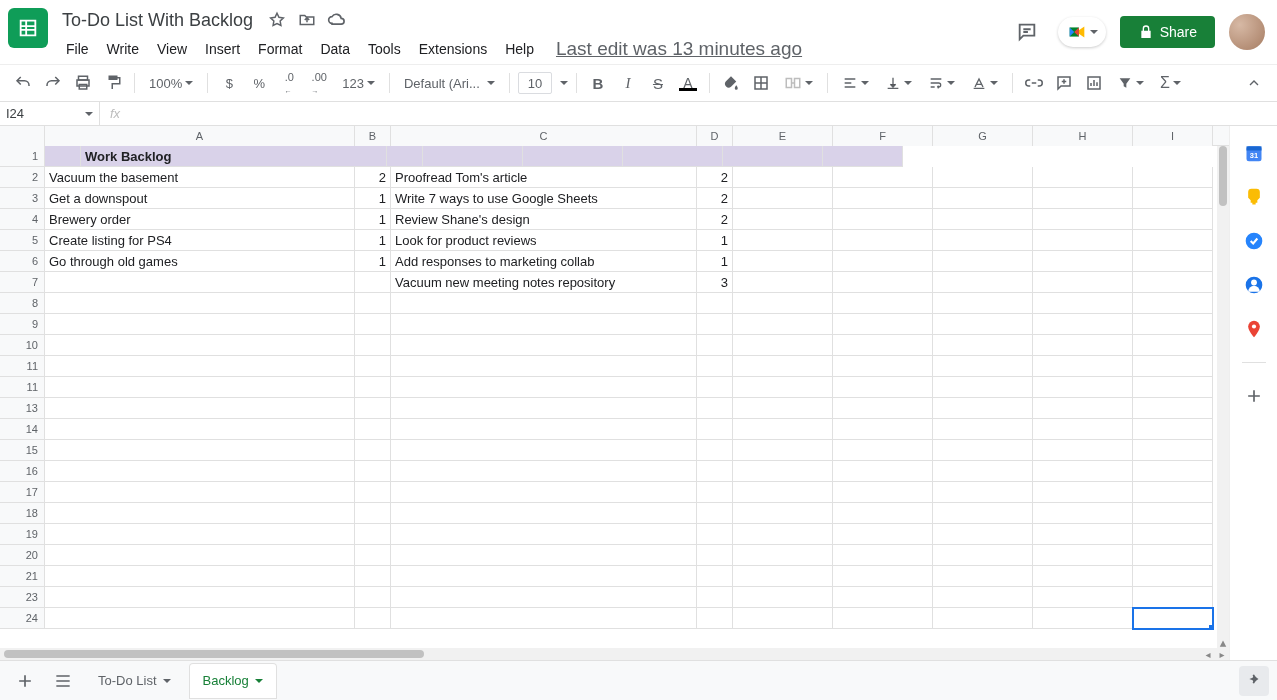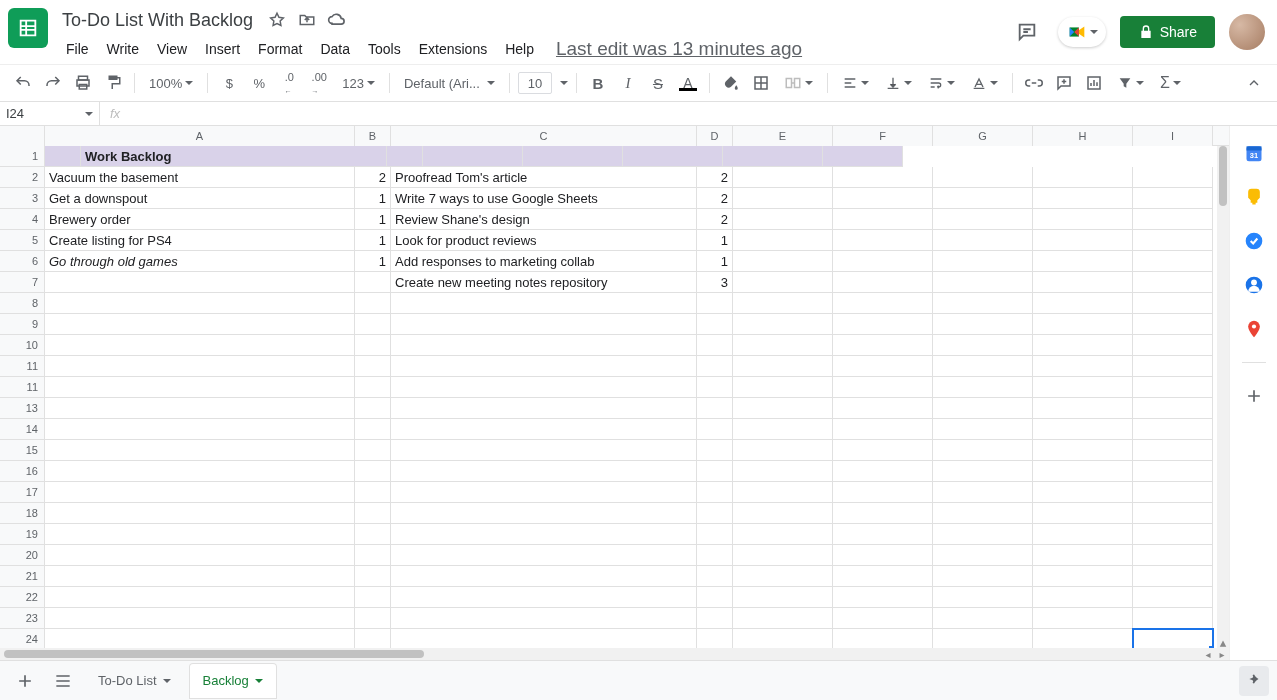--- a/index.html
+++ b/index.html
@@ -514,35 +514,35 @@
           <div class="cell" style="width: 306px;">Look for product reviews</div>
           <div class="cell right" style="width: 36px;">1</div>
           <div class="cell" style="width: 100px;"></div>
           <div class="cell" style="width: 100px;"></div>
           <div class="cell" style="width: 100px;"></div>
           <div class="cell" style="width: 100px;"></div>
           <div class="cell" style="width: 80px;"></div>
         </div>
         <div class="row">
           <div class="row-h">6</div>
-          <div class="cell" style="width: 310px; font-style: italic;">Go through old games</div>
+          <div class="cell" style="width: 310px;">Go through old games</div>
           <div class="cell right" style="width: 36px;">1</div>
           <div class="cell" style="width: 306px;">Add responses to marketing collab</div>
           <div class="cell right" style="width: 36px;">1</div>
           <div class="cell" style="width: 100px;"></div>
           <div class="cell" style="width: 100px;"></div>
           <div class="cell" style="width: 100px;"></div>
           <div class="cell" style="width: 100px;"></div>
           <div class="cell" style="width: 80px;"></div>
         </div>
         <div class="row">
           <div class="row-h">7</div>
           <div class="cell" style="width: 310px;"></div>
           <div class="cell right" style="width: 36px;"></div>
-          <div class="cell" style="width: 306px;">Create new meeting notes repository</div>
+          <div class="cell" style="width: 306px;">Vacuum new meeting notes repository</div>
           <div class="cell right" style="width: 36px;">3</div>
           <div class="cell" style="width: 100px;"></div>
           <div class="cell" style="width: 100px;"></div>
           <div class="cell" style="width: 100px;"></div>
           <div class="cell" style="width: 100px;"></div>
           <div class="cell" style="width: 80px;"></div>
         </div>
         <div class="row">
           <div class="row-h">8</div>
           <div class="cell" style="width: 310px;"></div>
@@ -694,32 +694,20 @@
           <div class="cell" style="width: 306px;"></div>
           <div class="cell" style="width: 36px;"></div>
           <div class="cell" style="width: 100px;"></div>
           <div class="cell" style="width: 100px;"></div>
           <div class="cell" style="width: 100px;"></div>
           <div class="cell" style="width: 100px;"></div>
           <div class="cell" style="width: 80px;"></div>
         </div>
         <div class="row">
           <div class="row-h">21</div>
-          <div class="cell" style="width: 310px;"></div>
-          <div class="cell" style="width: 36px;"></div>
-          <div class="cell" style="width: 306px;"></div>
-          <div class="cell" style="width: 36px;"></div>
-          <div class="cell" style="width: 100px;"></div>
-          <div class="cell" style="width: 100px;"></div>
-          <div class="cell" style="width: 100px;"></div>
-          <div class="cell" style="width: 100px;"></div>
-          <div class="cell" style="width: 80px;"></div>
-        </div>
-        <div class="row">
-          <div class="row-h">22</div>
           <div class="cell" style="width: 310px;"></div>
           <div class="cell" style="width: 36px;"></div>
           <div class="cell" style="width: 306px;"></div>
           <div class="cell" style="width: 36px;"></div>
           <div class="cell" style="width: 100px;"></div>
           <div class="cell" style="width: 100px;"></div>
           <div class="cell" style="width: 100px;"></div>
           <div class="cell" style="width: 100px;"></div>
           <div class="cell" style="width: 80px;"></div>
         </div>

